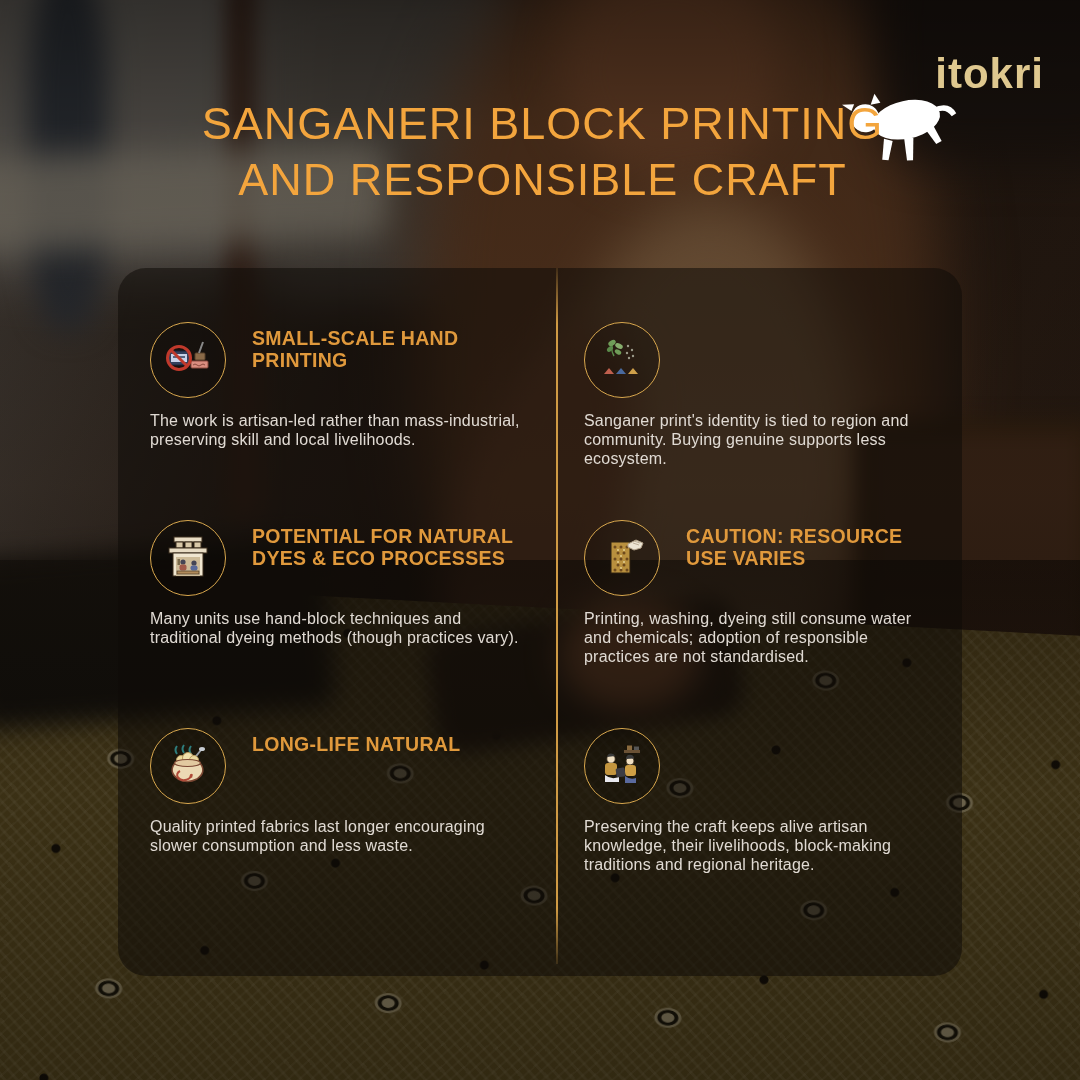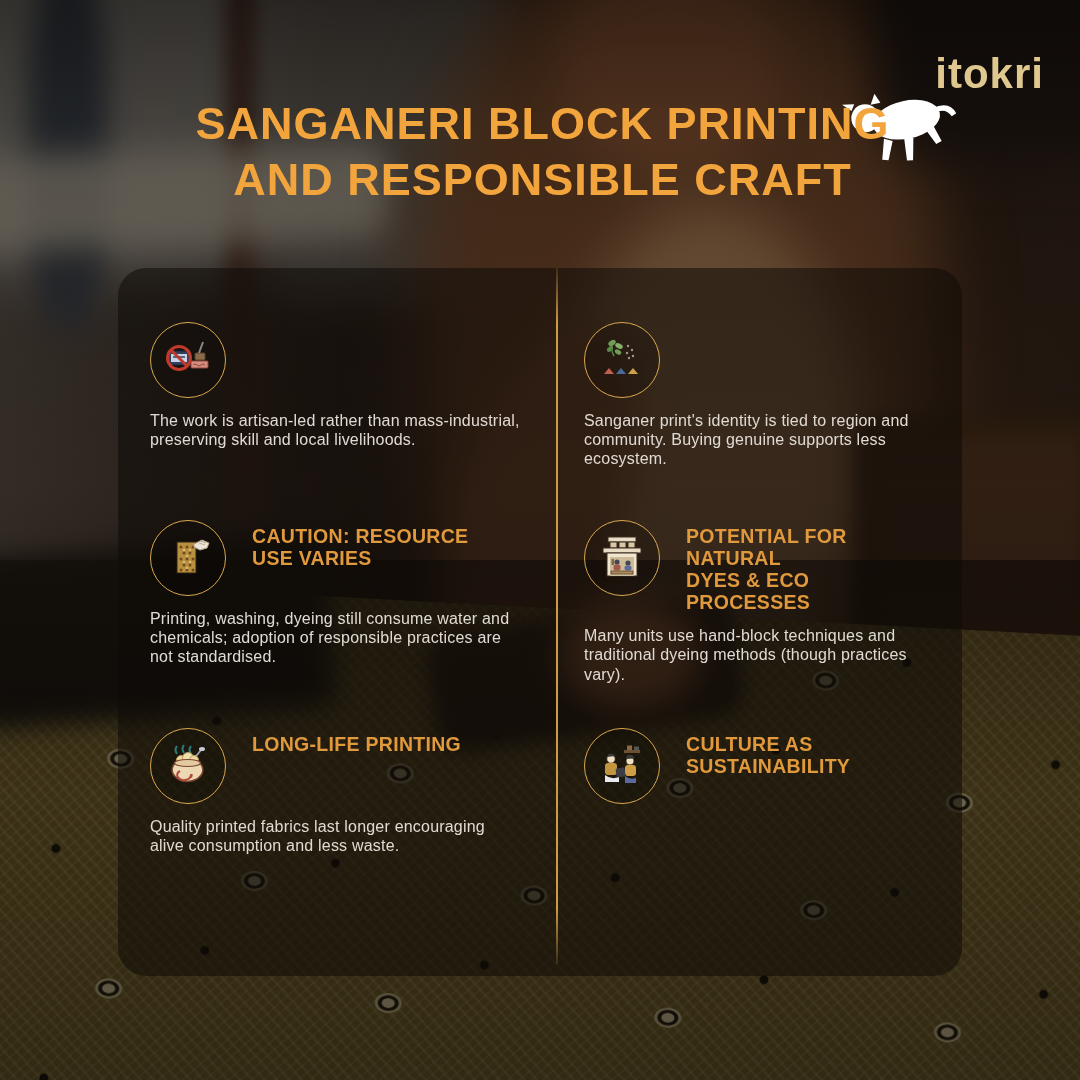--- a/index.html
+++ b/index.html
@@ -40,21 +40,21 @@
     background:linear-gradient(180deg, rgba(8,6,4,0.55), rgba(8,6,4,0.28) 45%, rgba(8,6,4,0.30));}
   .bg-overlay{position:absolute;inset:0;
     background:linear-gradient(180deg, rgba(0,0,0,0.50) 0%, rgba(0,0,0,0.30) 12%, rgba(18,10,5,0.24) 45%, rgba(0,0,0,0.34) 75%, rgba(0,0,0,0.42) 100%);}
   
   .logo{position:absolute;top:44px;right:26px;width:230px;height:130px;}
   .logo-text{position:absolute;top:6px;right:10px;font-size:42px;font-weight:bold;
     letter-spacing:1px;color:#dfc88f;}
   .logo-cow{position:absolute;top:28px;right:78px;width:140px;height:110px;}
   
   .title{position:absolute;left:5px;right:0;top:96px;text-align:center;
-    color:#f3a53d;font-weight:bold;font-size:45px;line-height:1.24;
+    color:#f3a53d;font-weight:normal;font-size:45px;line-height:1.24;
     letter-spacing:1px;white-space:pre-line;margin:0;}
   
   .panel{position:absolute;left:118px;top:268px;width:844px;height:708px;
     background:rgba(14,11,8,0.55);border-radius:28px;box-sizing:border-box;
     padding:54px 36px 0 32px;display:grid;
     grid-template-columns:372px 342px;column-gap:62px;
     grid-template-rows:198px 208px auto;}
   .divider{position:absolute;left:438px;top:0;bottom:12px;width:2px;
     background:linear-gradient(180deg, rgba(207,154,68,0.15), #cf9a44 8%, #cf9a44 92%, rgba(207,154,68,0.15));}
   .cell{align-self:start;}
@@ -125,20 +125,22 @@
             <rect x="7" y="18" width="16" height="8" fill="#c8d2e8"></rect>
             <line x1="9" y1="21" x2="21" y2="21" stroke="#33405c" stroke-width="1.5"></line>
             <rect x="31" y="17" width="10" height="7" rx="1" fill="#8a6a48" stroke="#57402a"></rect>
             <line x1="39" y1="6" x2="35" y2="17" stroke="#888" stroke-width="2"></line>
             <rect x="27" y="25" width="17" height="7" rx="1" fill="#d98d80" stroke="#8a4a3e"></rect>
             <path d="M29 29 q2 -2 4 0 t4 0 t4 0" stroke="#8a4a3e" fill="none"></path>
             <circle cx="15" cy="22" r="11.5" fill="none" stroke="#c0392b" stroke-width="3"></circle>
             <line x1="7" y1="14" x2="23" y2="30" stroke="#c0392b" stroke-width="3"></line>
           </svg>
         </div>
+        <div class="heading">SMALL-SCALE HAND
+PRINTING</div>
       </div>
       <p class="cell-body">The work is artisan-led rather than mass-industrial, preserving skill and local livelihoods.</p>
     </section>
 
     <section class="cell">
       <div class="cell-head">
         <div class="icon-circle">
           <svg width="48" height="48" viewBox="0 0 48 48">
             <path d="M16 20 C13 15 13 9 17 5" stroke="#5a8a4a" stroke-width="1.5" fill="none"></path>
             <ellipse cx="14" cy="7" rx="4" ry="2.5" fill="#6f9c58" transform="rotate(-30 14 7)"></ellipse>
@@ -150,20 +152,45 @@
             <circle cx="29" cy="17" r="1.2" fill="#9a9a8a"></circle>
               <circle cx="35" cy="20" r="1.2" fill="#9a9a8a"></circle>
             <circle cx="31" cy="22" r="1.2" fill="#9a9a8a"></circle>
             <path d="M6 38 l5 -6 l5 6 z" fill="#c0604e"></path>
             <path d="M18 38 l5 -6 l5 6 z" fill="#4a6a9e"></path>
             <path d="M30 38 l5 -6 l5 6 z" fill="#cfa04a"></path>
           </svg>
         </div>
       </div>
       <p class="cell-body">Sanganer print's identity is tied to region and community. Buying genuine supports less ecosystem.</p>
+    </section>
+
+    <section class="cell">
+      <div class="cell-head">
+        <div class="icon-circle">
+          <svg width="48" height="48" viewBox="0 0 48 48">
+            <rect x="10" y="3" width="28" height="5" fill="#e8dcc4" stroke="#3a2c1c"></rect>
+            <rect x="12" y="8" width="7" height="6" fill="#d8c8a8" stroke="#3a2c1c"></rect>
+            <rect x="21" y="8" width="7" height="6" fill="#d8c8a8" stroke="#3a2c1c"></rect>
+            <rect x="30" y="8" width="7" height="6" fill="#d8c8a8" stroke="#3a2c1c"></rect>
+            <rect x="5" y="14" width="38" height="5" fill="#e8dcc4" stroke="#3a2c1c"></rect>
+            <rect x="9" y="19" width="30" height="23" fill="#f0e6d0" stroke="#3a2c1c"></rect>
+            <rect x="12" y="23" width="24" height="19" fill="#cdbb98"></rect>
+            <circle cx="19" cy="28" r="2.6" fill="#454555"></circle>
+            <rect x="15.5" y="30.5" width="7" height="6" rx="2" fill="#a05a4a"></rect>
+            <circle cx="30" cy="29" r="2.6" fill="#454555"></circle>
+            <rect x="26.5" y="31.5" width="7" height="5" rx="2" fill="#5a6a9a"></rect>
+            <rect x="13" y="37" width="22" height="3" fill="#b08a5a" stroke="#3a2c1c" stroke-width="0.6"></rect>
+            <rect x="13.5" y="25" width="2.5" height="6" fill="#7a6a4a"></rect>
+          </svg>
+        </div>
+        <div class="heading">POTENTIAL FOR NATURAL
+DYES &amp; ECO PROCESSES</div>
+      </div>
+      <p class="cell-body">Many units use hand-block techniques and traditional dyeing methods (though practices vary).</p>
     </section>
 
     <section class="cell">
       <div class="cell-head">
         <div class="icon-circle">
           <svg width="48" height="48" viewBox="0 0 48 48">
             <rect x="13" y="8" width="19" height="31" fill="#b9903e" stroke="#2c2010"></rect>
             <g fill="#6e4a1e">
               <circle cx="17" cy="13" r="1.5"></circle>
                 <circle cx="23" cy="13" r="1.5"></circle>
@@ -194,81 +221,55 @@
         <div class="heading">CAUTION: RESOURCE
 USE VARIES</div>
       </div>
       <p class="cell-body">Printing, washing, dyeing still consume water and chemicals; adoption of responsible practices are not standardised.</p>
     </section>
 
     <section class="cell">
       <div class="cell-head">
         <div class="icon-circle">
           <svg width="48" height="48" viewBox="0 0 48 48">
-            <rect x="10" y="3" width="28" height="5" fill="#e8dcc4" stroke="#3a2c1c"></rect>
-            <rect x="12" y="8" width="7" height="6" fill="#d8c8a8" stroke="#3a2c1c"></rect>
-            <rect x="21" y="8" width="7" height="6" fill="#d8c8a8" stroke="#3a2c1c"></rect>
-            <rect x="30" y="8" width="7" height="6" fill="#d8c8a8" stroke="#3a2c1c"></rect>
-            <rect x="5" y="14" width="38" height="5" fill="#e8dcc4" stroke="#3a2c1c"></rect>
-            <rect x="9" y="19" width="30" height="23" fill="#f0e6d0" stroke="#3a2c1c"></rect>
-            <rect x="12" y="23" width="24" height="19" fill="#cdbb98"></rect>
-            <circle cx="19" cy="28" r="2.6" fill="#454555"></circle>
-            <rect x="15.5" y="30.5" width="7" height="6" rx="2" fill="#a05a4a"></rect>
-            <circle cx="30" cy="29" r="2.6" fill="#454555"></circle>
-            <rect x="26.5" y="31.5" width="7" height="5" rx="2" fill="#5a6a9a"></rect>
-            <rect x="13" y="37" width="22" height="3" fill="#b08a5a" stroke="#3a2c1c" stroke-width="0.6"></rect>
-            <rect x="13.5" y="25" width="2.5" height="6" fill="#7a6a4a"></rect>
-          </svg>
-        </div>
-        <div class="heading">POTENTIAL FOR NATURAL
-DYES &amp; ECO PROCESSES</div>
-      </div>
-      <p class="cell-body">Many units use hand-block techniques and traditional dyeing methods (though practices vary).</p>
-    </section>
-
-    <section class="cell">
-      <div class="cell-head">
-        <div class="icon-circle">
-          <svg width="48" height="48" viewBox="0 0 48 48">
             <path d="M13 4 q-3 4 0 8" stroke="#2e7d7d" stroke-width="2" fill="none"></path>
             <path d="M20 3 q-3 4 0 8" stroke="#2e7d7d" stroke-width="2" fill="none"></path>
             <path d="M27 4 q-3 4 0 8" stroke="#2e7d7d" stroke-width="2" fill="none"></path>
             <line x1="37" y1="8" x2="29" y2="18" stroke="#9aa0a8" stroke-width="2"></line>
             <ellipse cx="38" cy="7" rx="3" ry="2" fill="#c8ccd2"></ellipse>
             <circle cx="17" cy="18" r="4.5" fill="#ead89e" stroke="#b89a5e"></circle>
             <circle cx="24" cy="16" r="5.5" fill="#f0e0ac" stroke="#b89a5e"></circle>
             <circle cx="30" cy="18" r="4.5" fill="#ead89e" stroke="#b89a5e"></circle>
             <path d="M11 21 q-7 9 3 16 q9 5 19 0 q10 -7 3 -16 z" fill="#ecd9b4" stroke="#7a4632" stroke-width="1.5"></path>
             <ellipse cx="23.5" cy="21" rx="13" ry="3.5" fill="#e2c9a0" stroke="#7a4632" stroke-width="1.2"></ellipse>
             <path d="M16 29 a7 5 0 1 0 11 3" stroke="#b04a38" stroke-width="2" fill="none"></path>
             <path d="M25 34 l4 -2 l-1 4 z" fill="#b04a38"></path>
           </svg>
         </div>
-        <div class="heading">LONG-LIFE PRINTING</div>
-      </div>
-      <p class="cell-body">Quality printed fabrics last longer encouraging alive consumption and less waste.</p>
+        <div class="heading">LONG-LIFE NATURAL</div>
+      </div>
+      <p class="cell-body">Quality printed fabrics last longer encouraging slower consumption and less waste.</p>
     </section>
 
     <section class="cell">
       <div class="cell-head">
         <div class="icon-circle">
           <svg width="48" height="48" viewBox="0 0 48 48">
             <rect x="26" y="8" width="16" height="3" fill="#6a5134"></rect>
             <rect x="29" y="3.5" width="5" height="4.5" fill="#8a6a3e"></rect>
             <rect x="36" y="4.5" width="5" height="3.5" fill="#555"></rect>
             <circle cx="13" cy="17" r="4.2" fill="#f0dfc2" stroke="#3a2c1c" stroke-width="0.8"></circle>
             <path d="M9 15 a4.2 4.2 0 0 1 8 -1 z" fill="#3a3a3a"></path>
             <rect x="7" y="21" width="12" height="12" rx="3" fill="#c3953e"></rect>
             <path d="M7 33 q6 5 14 2 l0 5 l-14 0 z" fill="#e8e8ee"></path>
             <circle cx="32" cy="19" r="4" fill="#f0dfc2" stroke="#3a2c1c" stroke-width="0.8"></circle>
             <path d="M28 17 a4 4 0 0 1 8 -0.5 z" fill="#3a3a3a"></path>
             <rect x="27" y="23" width="11" height="11" rx="3" fill="#cf9f45"></rect>
             <path d="M27 34 q5 4 11 2 l0 5 l-11 0 z" fill="#5a6a9e"></path>
             <rect x="18" y="26" width="9" height="9" rx="1.5" fill="#3c3c44" transform="rotate(-8 22 30)"></rect>
           </svg>
         </div>
-        <div class="heading">CULTURE AS
-SUSTAINABILITY</div>
-      </div>
+      </div>
+      <p class="cell-body">Preserving the craft keeps alive artisan knowledge, their livelihoods, block-making traditions and regional heritage.</p>
     </section>
 
   </div>
 </div>
 
 </body></html>

